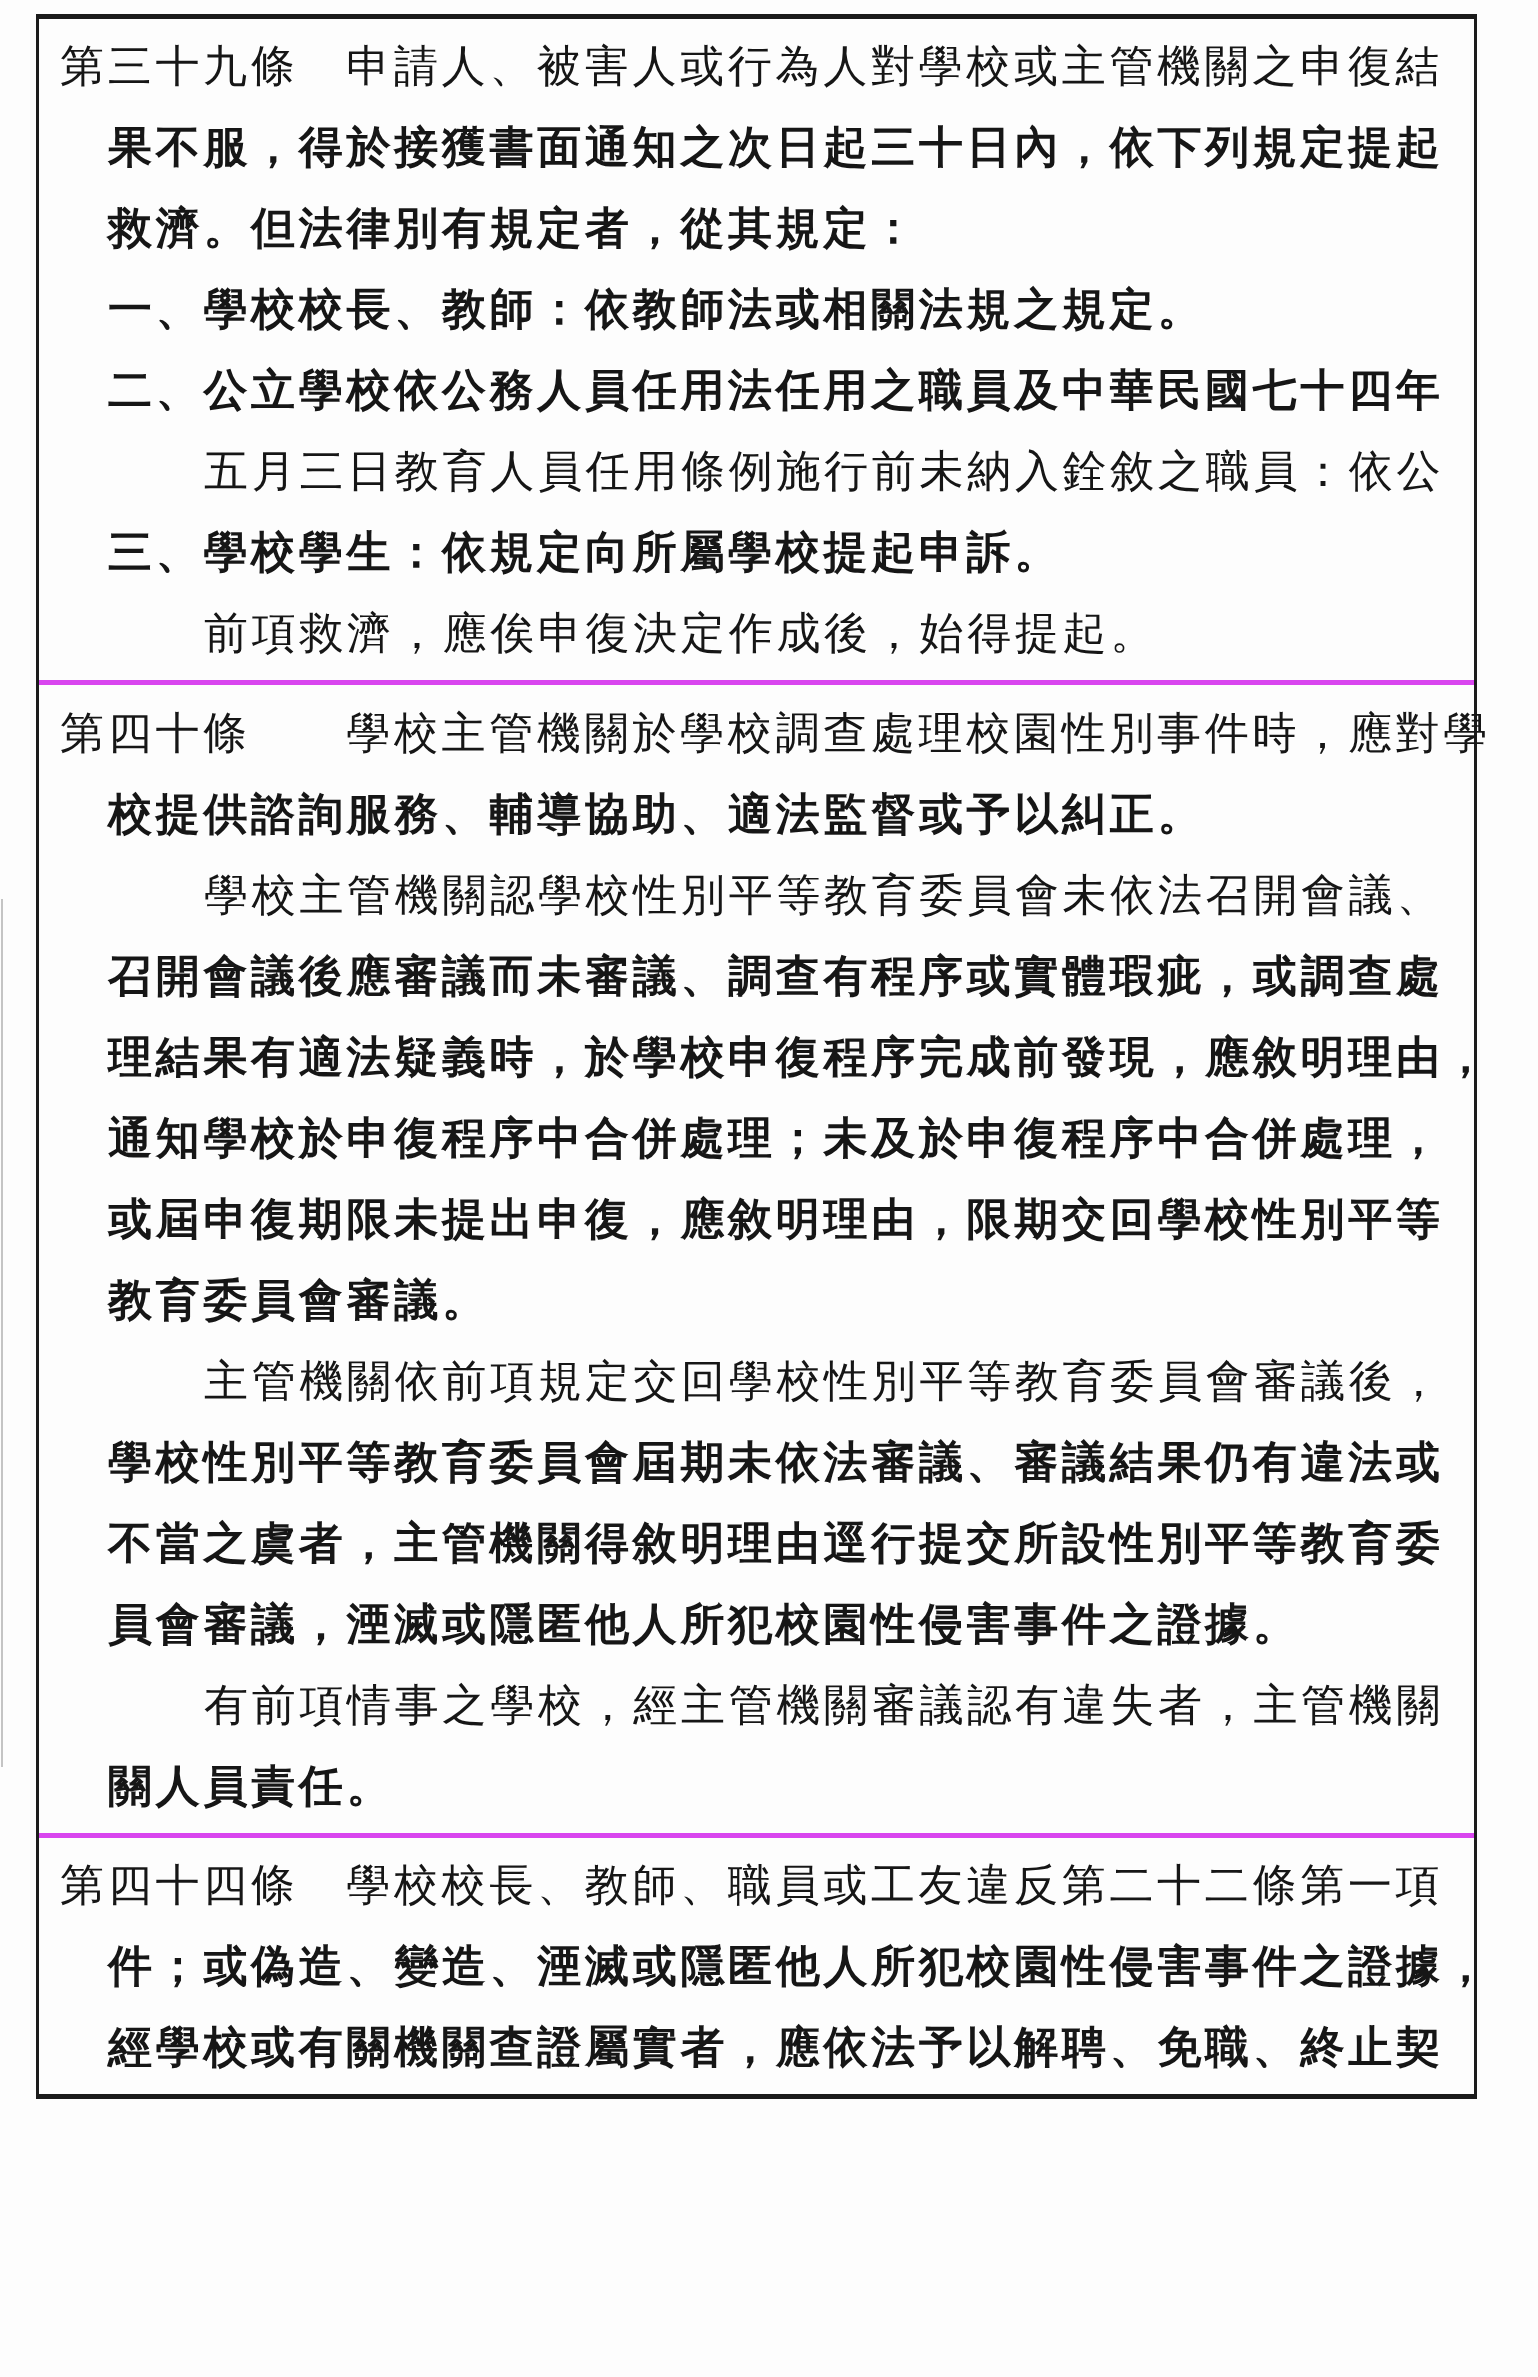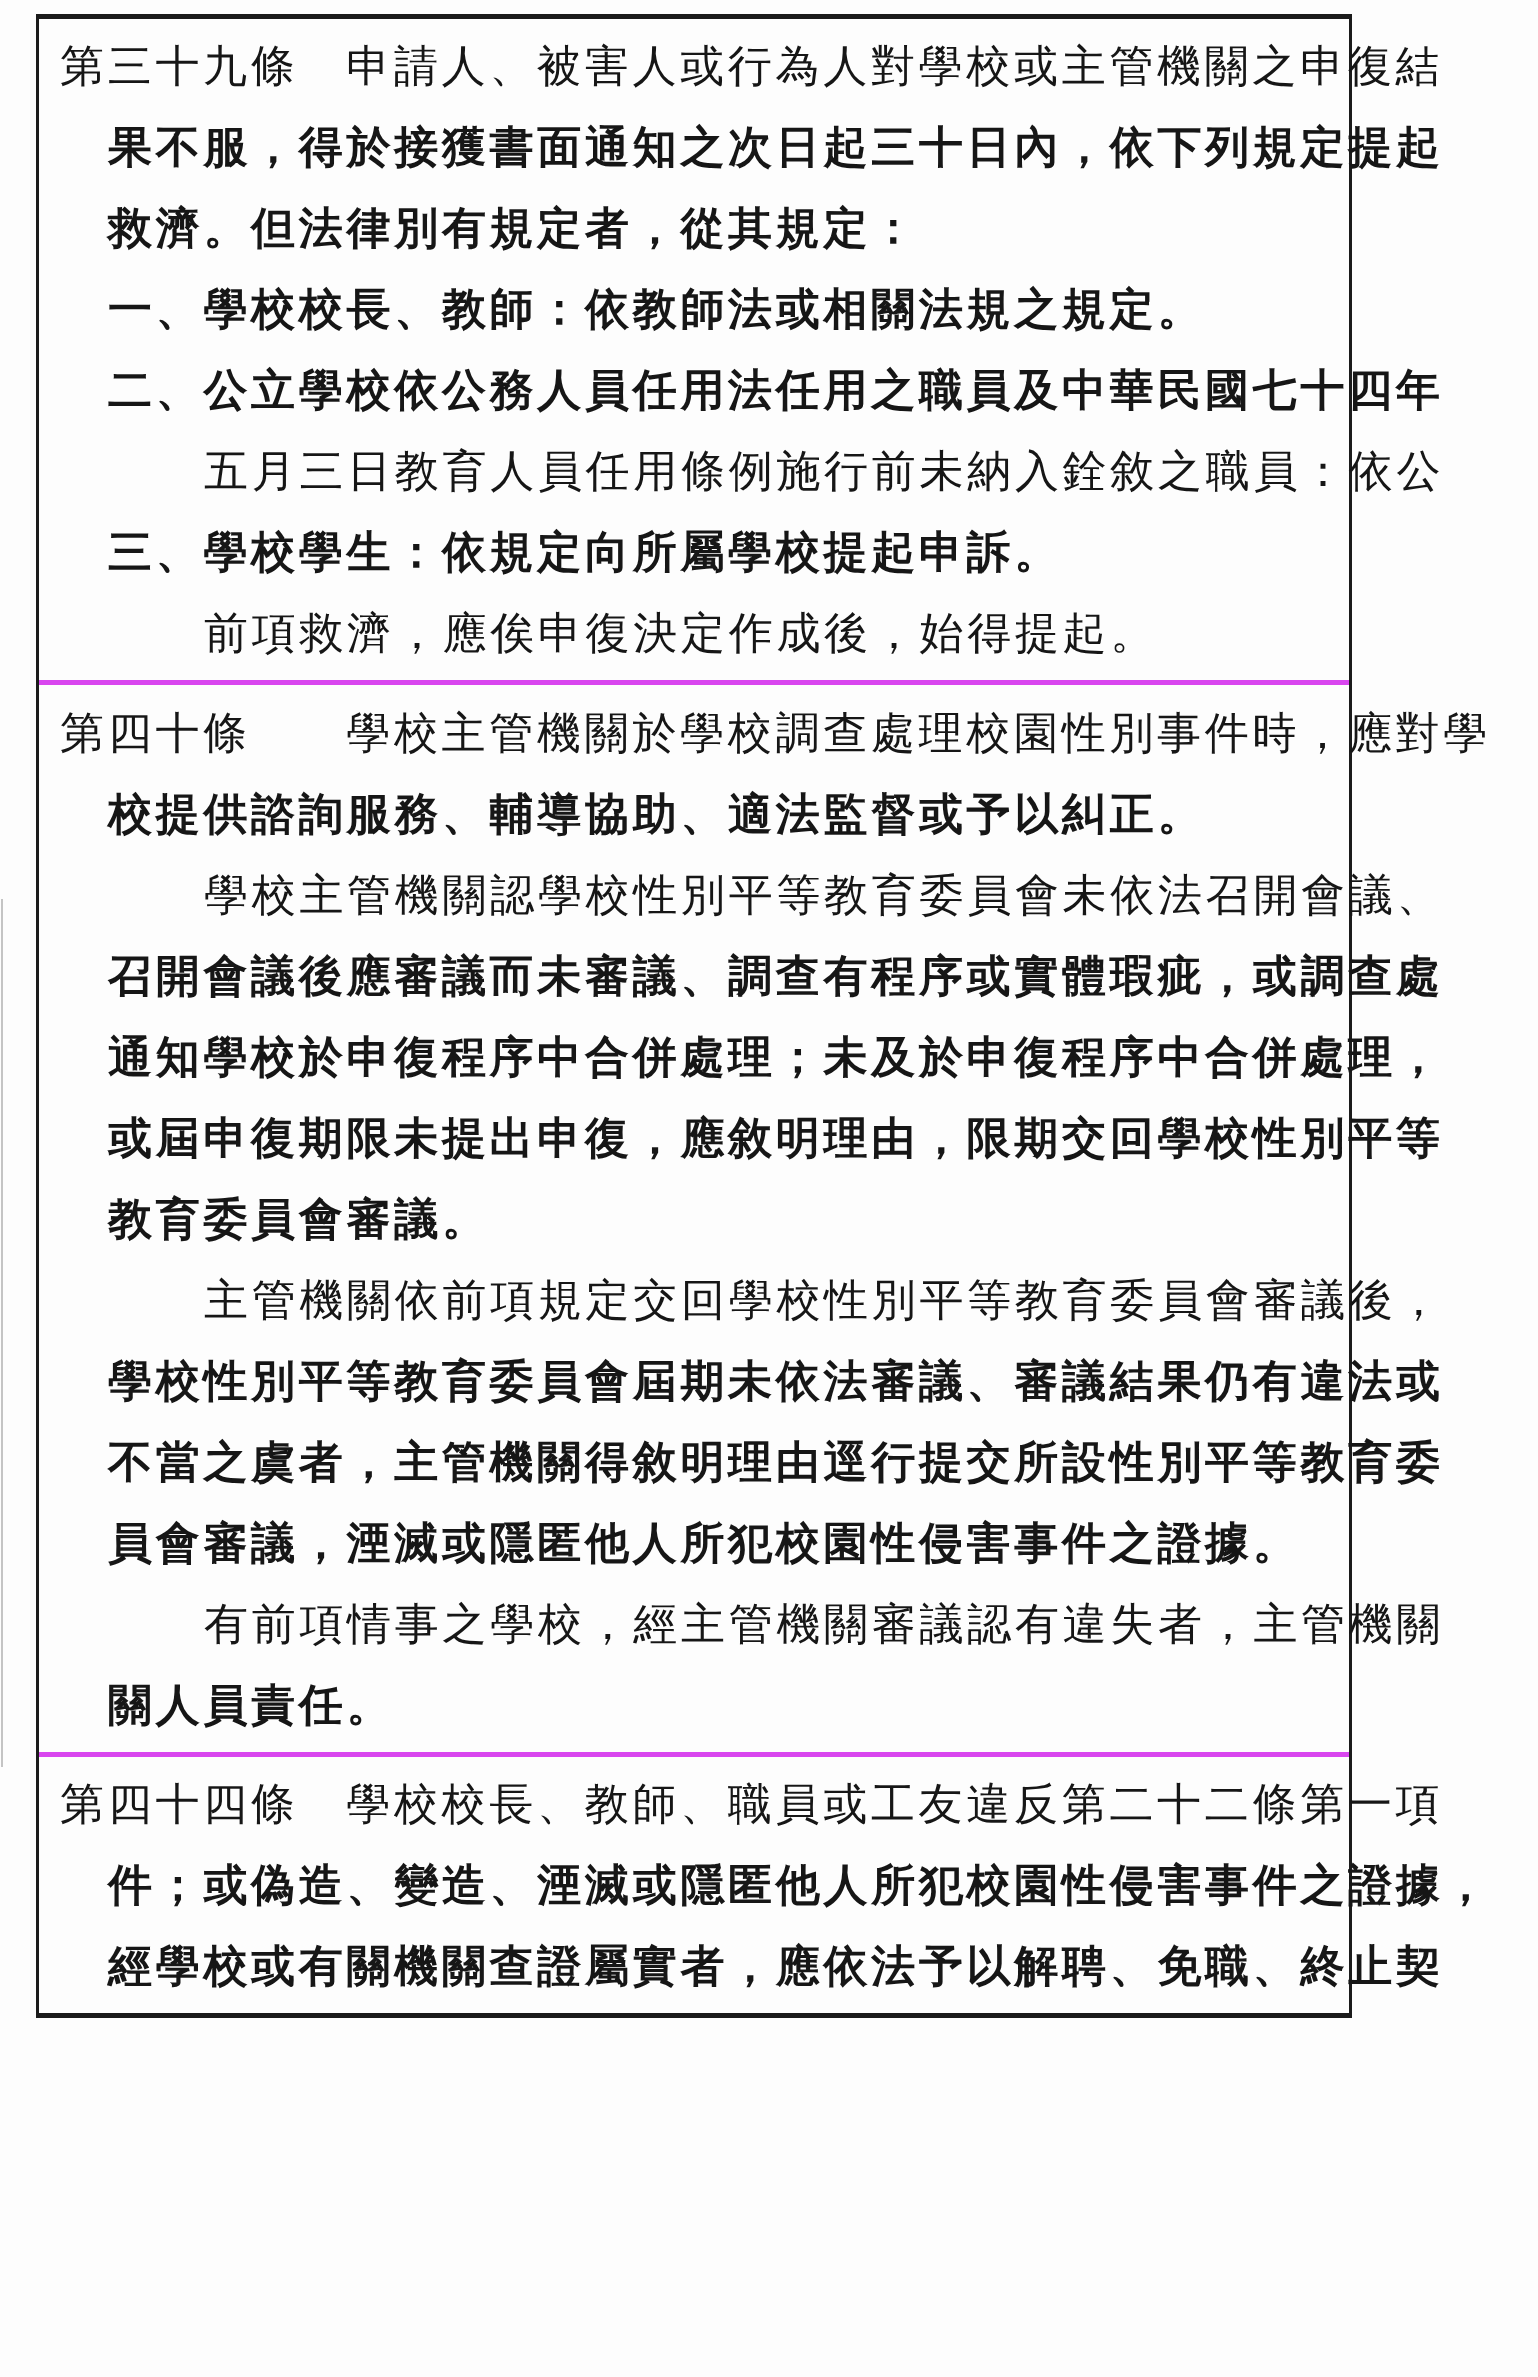--- a/index.html
+++ b/index.html
@@ -21,21 +21,21 @@
     left: 0.6px;
     top: 899px;
     width: 2.5px;
     height: 868px;
     background: rgba(50, 50, 50, 0.28);
   }
   .doc-box {
     position: absolute;
     left: 36px;
     top: 13.6px;
-    width: 1316px;
+    width: 1441px;
     box-sizing: border-box;
     border: 3.1px solid #1b1b1b;
     border-top-width: 5px;
     border-bottom-width: 5px;
     background: transparent;
   }
   .article {
     padding: 7.4px 17.4px 6.2px 21px;
   }
   .article + .article {
@@ -68,20 +68,21 @@
           <div class="line indent-1">二、公立學校依公務人員任用法任用之職員及中華民國七十四年</div>
           <div class="line indent-3">五月三日教育人員任用條例施行前未納入銓敘之職員：依公</div>
           <div class="line indent-1">三、學校學生：依規定向所屬學校提起申訴。</div>
           <div class="line indent-3">前項救濟，應俟申復決定作成後，始得提起。</div>
         </section>
         <section class="article">
           <div class="line indent-0">第四十條　　學校主管機關於學校調查處理校園性別事件時，應對學</div>
           <div class="line indent-1">校提供諮詢服務、輔導協助、適法監督或予以糾正。</div>
           <div class="line indent-3">學校主管機關認學校性別平等教育委員會未依法召開會議、</div>
           <div class="line indent-1">召開會議後應審議而未審議、調查有程序或實體瑕疵，或調查處</div>
+          <div class="line indent-1">理結果有適法疑義時，於學校申復程序完成前發現，應敘明理由，</div>
           <div class="line indent-1">通知學校於申復程序中合併處理；未及於申復程序中合併處理，</div>
           <div class="line indent-1">或屆申復期限未提出申復，應敘明理由，限期交回學校性別平等</div>
           <div class="line indent-1">教育委員會審議。</div>
           <div class="line indent-3">主管機關依前項規定交回學校性別平等教育委員會審議後，</div>
           <div class="line indent-1">學校性別平等教育委員會屆期未依法審議、審議結果仍有違法或</div>
           <div class="line indent-1">不當之虞者，主管機關得敘明理由逕行提交所設性別平等教育委</div>
           <div class="line indent-1">員會審議，湮滅或隱匿他人所犯校園性侵害事件之證據。</div>
           <div class="line indent-3">有前項情事之學校，經主管機關審議認有違失者，主管機關</div>
           <div class="line indent-1">關人員責任。</div>
         </section>

